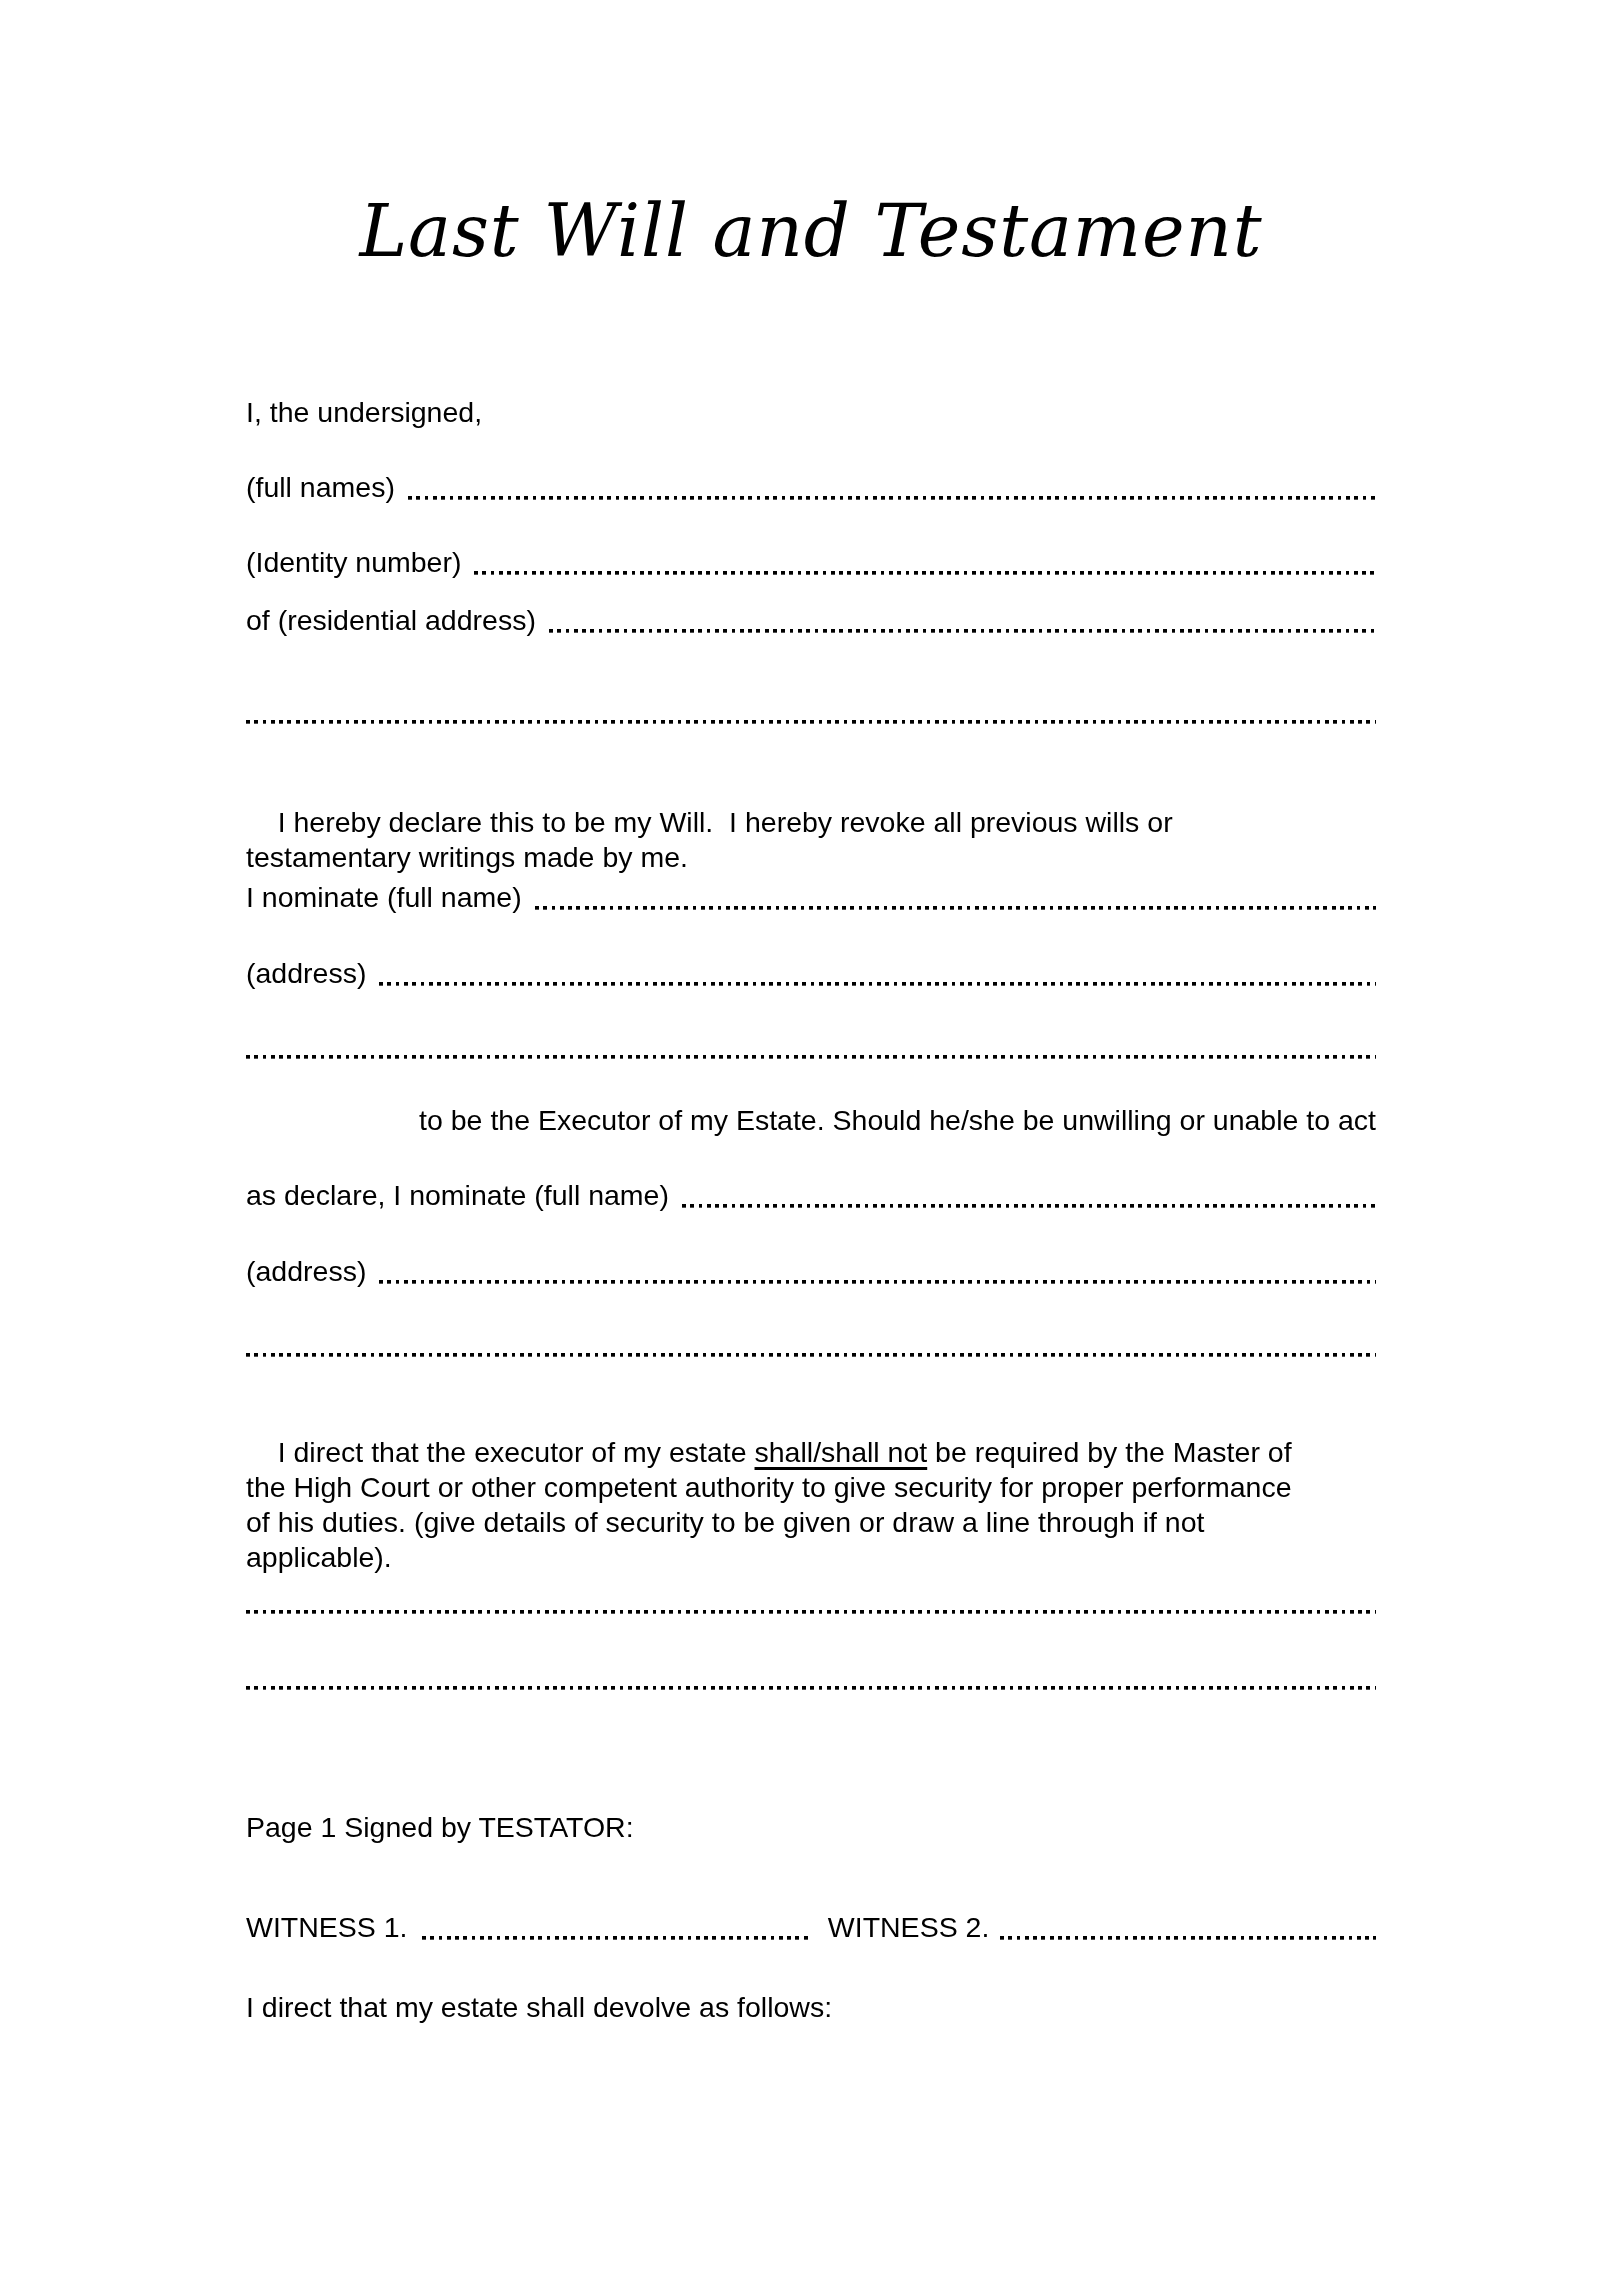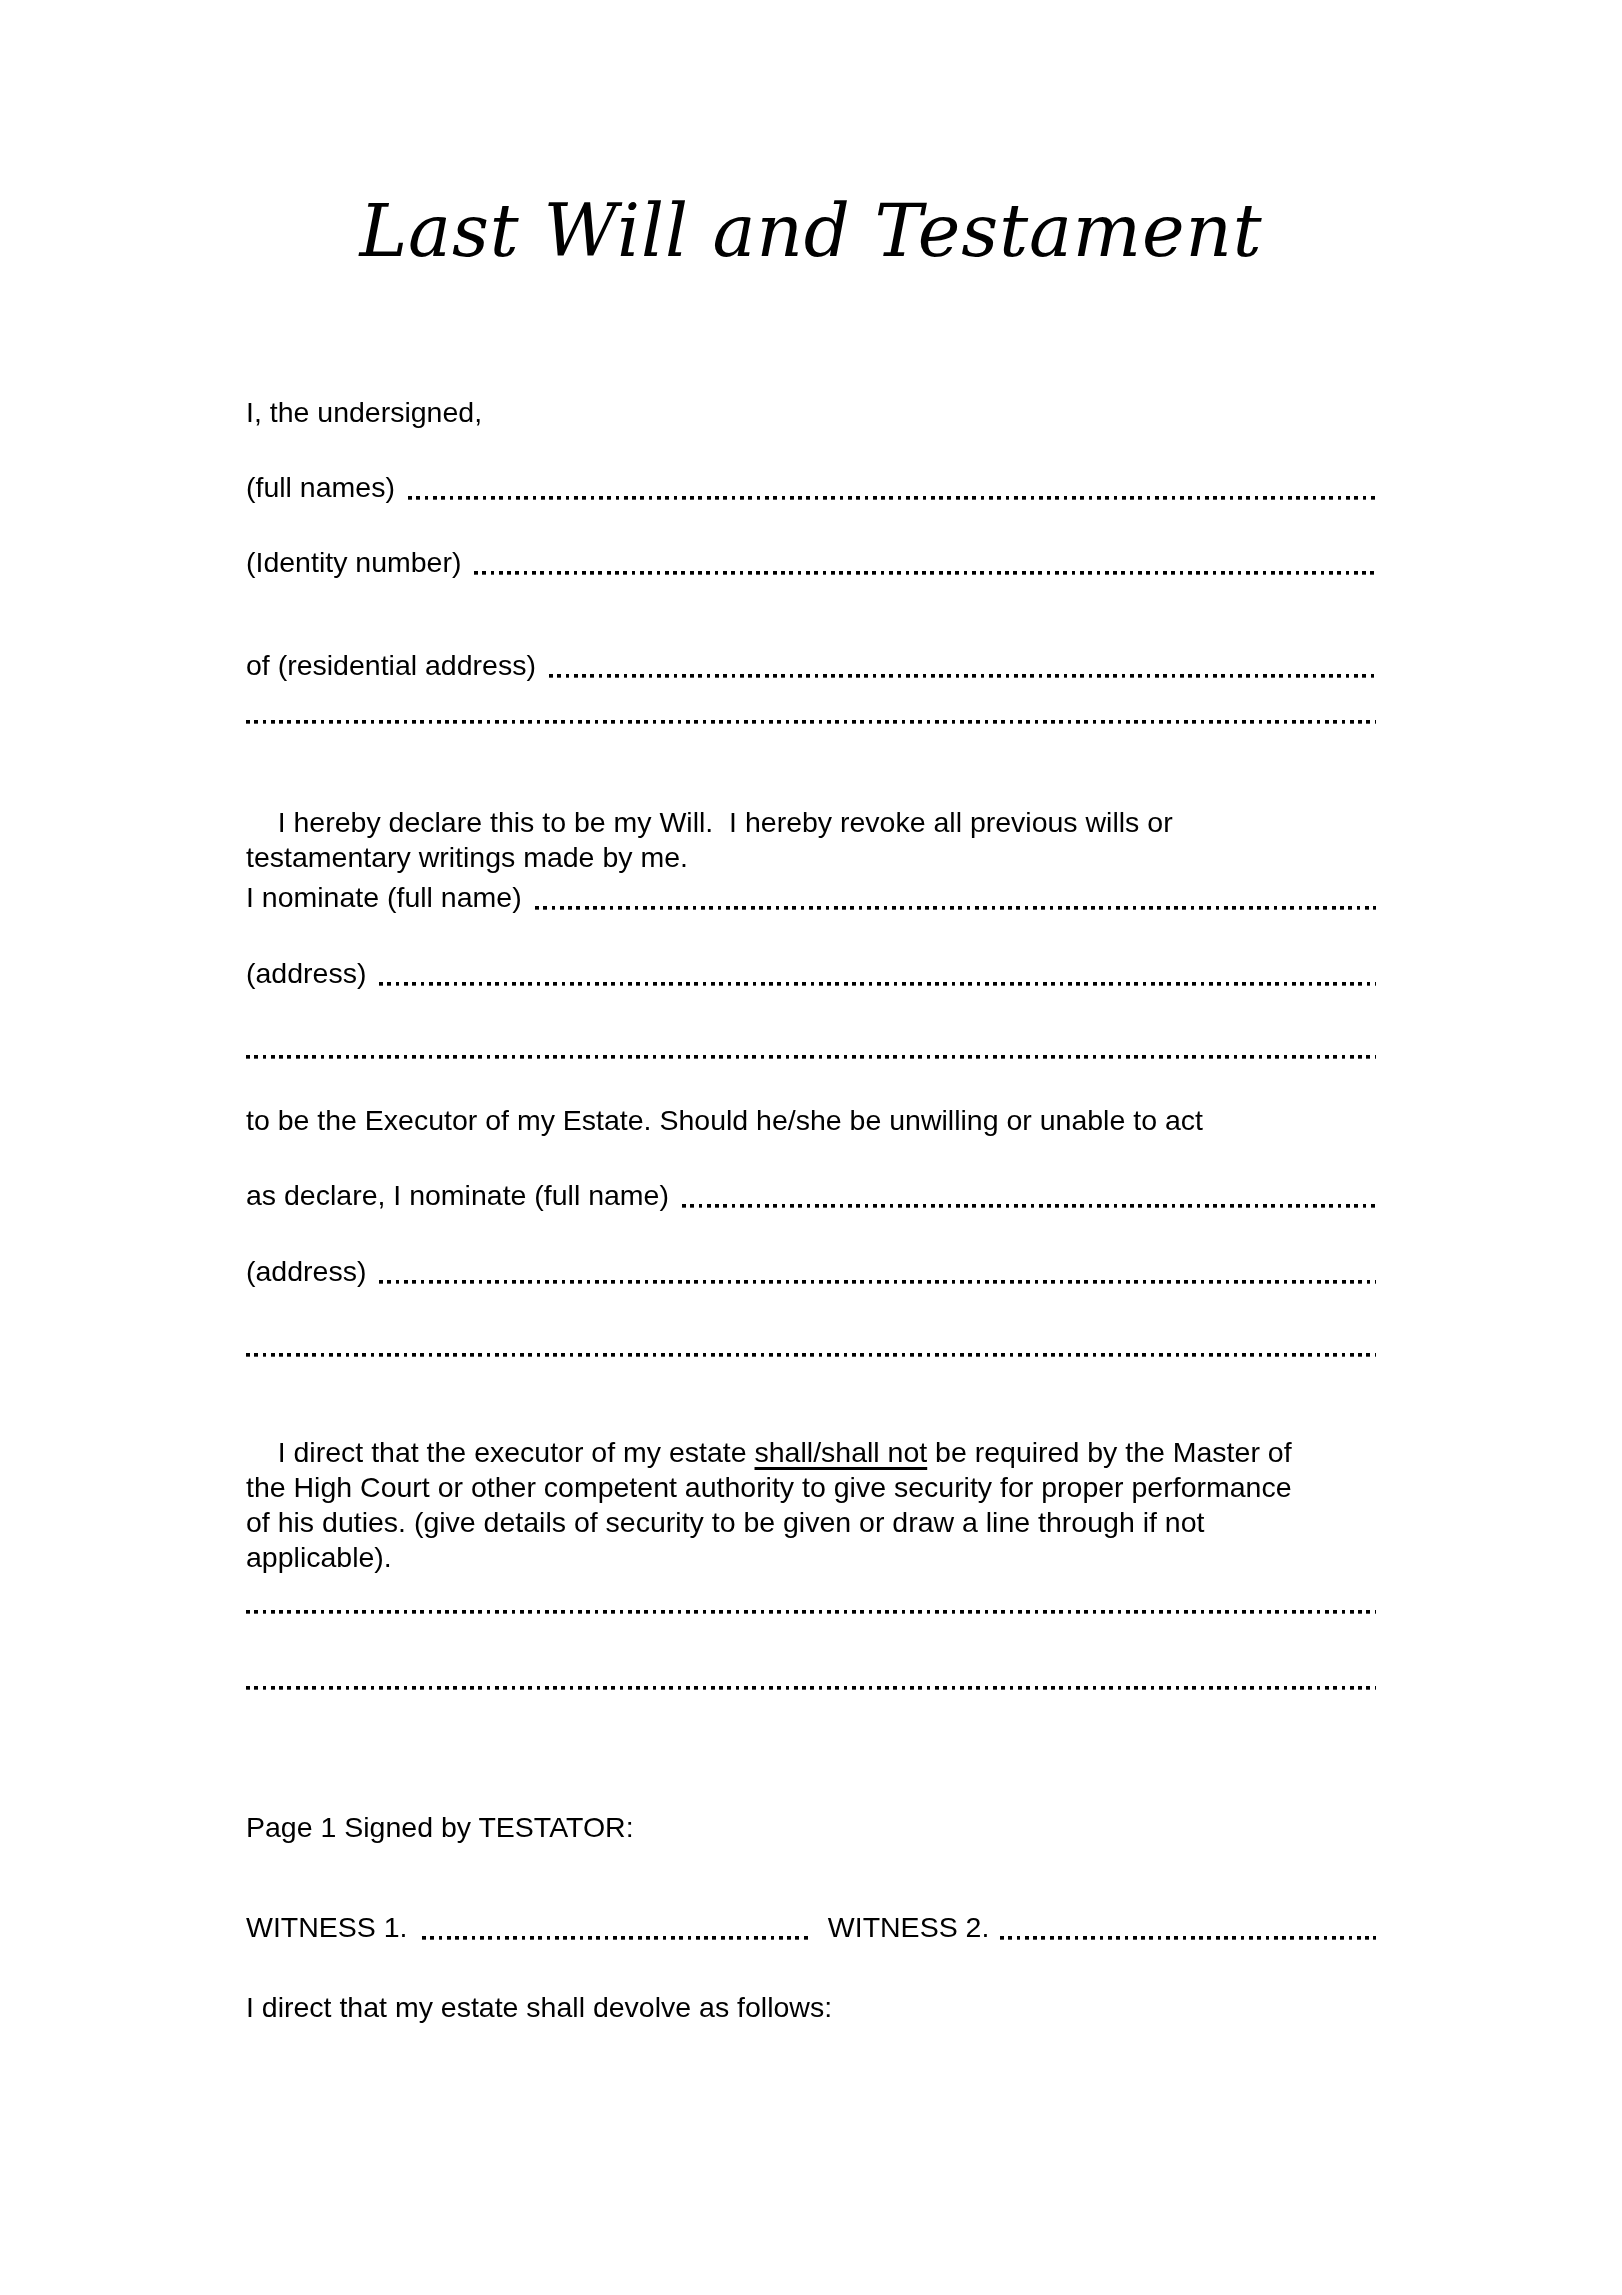--- a/index.html
+++ b/index.html
@@ -63,27 +63,27 @@
   .witness-leader-2 { margin-left: 11px; }
   .underlined {
     text-decoration: underline;
     text-decoration-thickness: 2.8px;
     text-underline-offset: 4.6px;
   }
   
   .r-intro      { top: 395px; }
   .r-fullnames  { top: 470px; }
   .r-identity   { top: 545px; }
-  .r-residential{ top: 648px; text-align: right; }
+  .r-residential{ top: 603px; text-align: right; }
   .r-dots1      { top: 694px; }
   .p-declare    { top: 770px; }
   .r-nominate   { top: 880px; }
   .r-address1   { top: 956px; }
   .r-dots2      { top: 1029px; }
-  .r-executor   { top: 1103px; }
+  .r-executor   { top: 1103px; justify-content: flex-end; }
   .r-altnominate{ top: 1178px; }
   .r-address2   { top: 1254px; }
   .r-dots3      { top: 1327px; }
   .p-security   { top: 1400px; }
   .r-dots4      { top: 1584px; }
   .r-dots5      { top: 1660px; }
   .r-testator   { top: 1810px; flex-direction: column; }
   .r-witness    { top: 1881px; margin-top: 29px; }
   .r-devolve    { top: 1990px; text-align: right; }
 </style>

